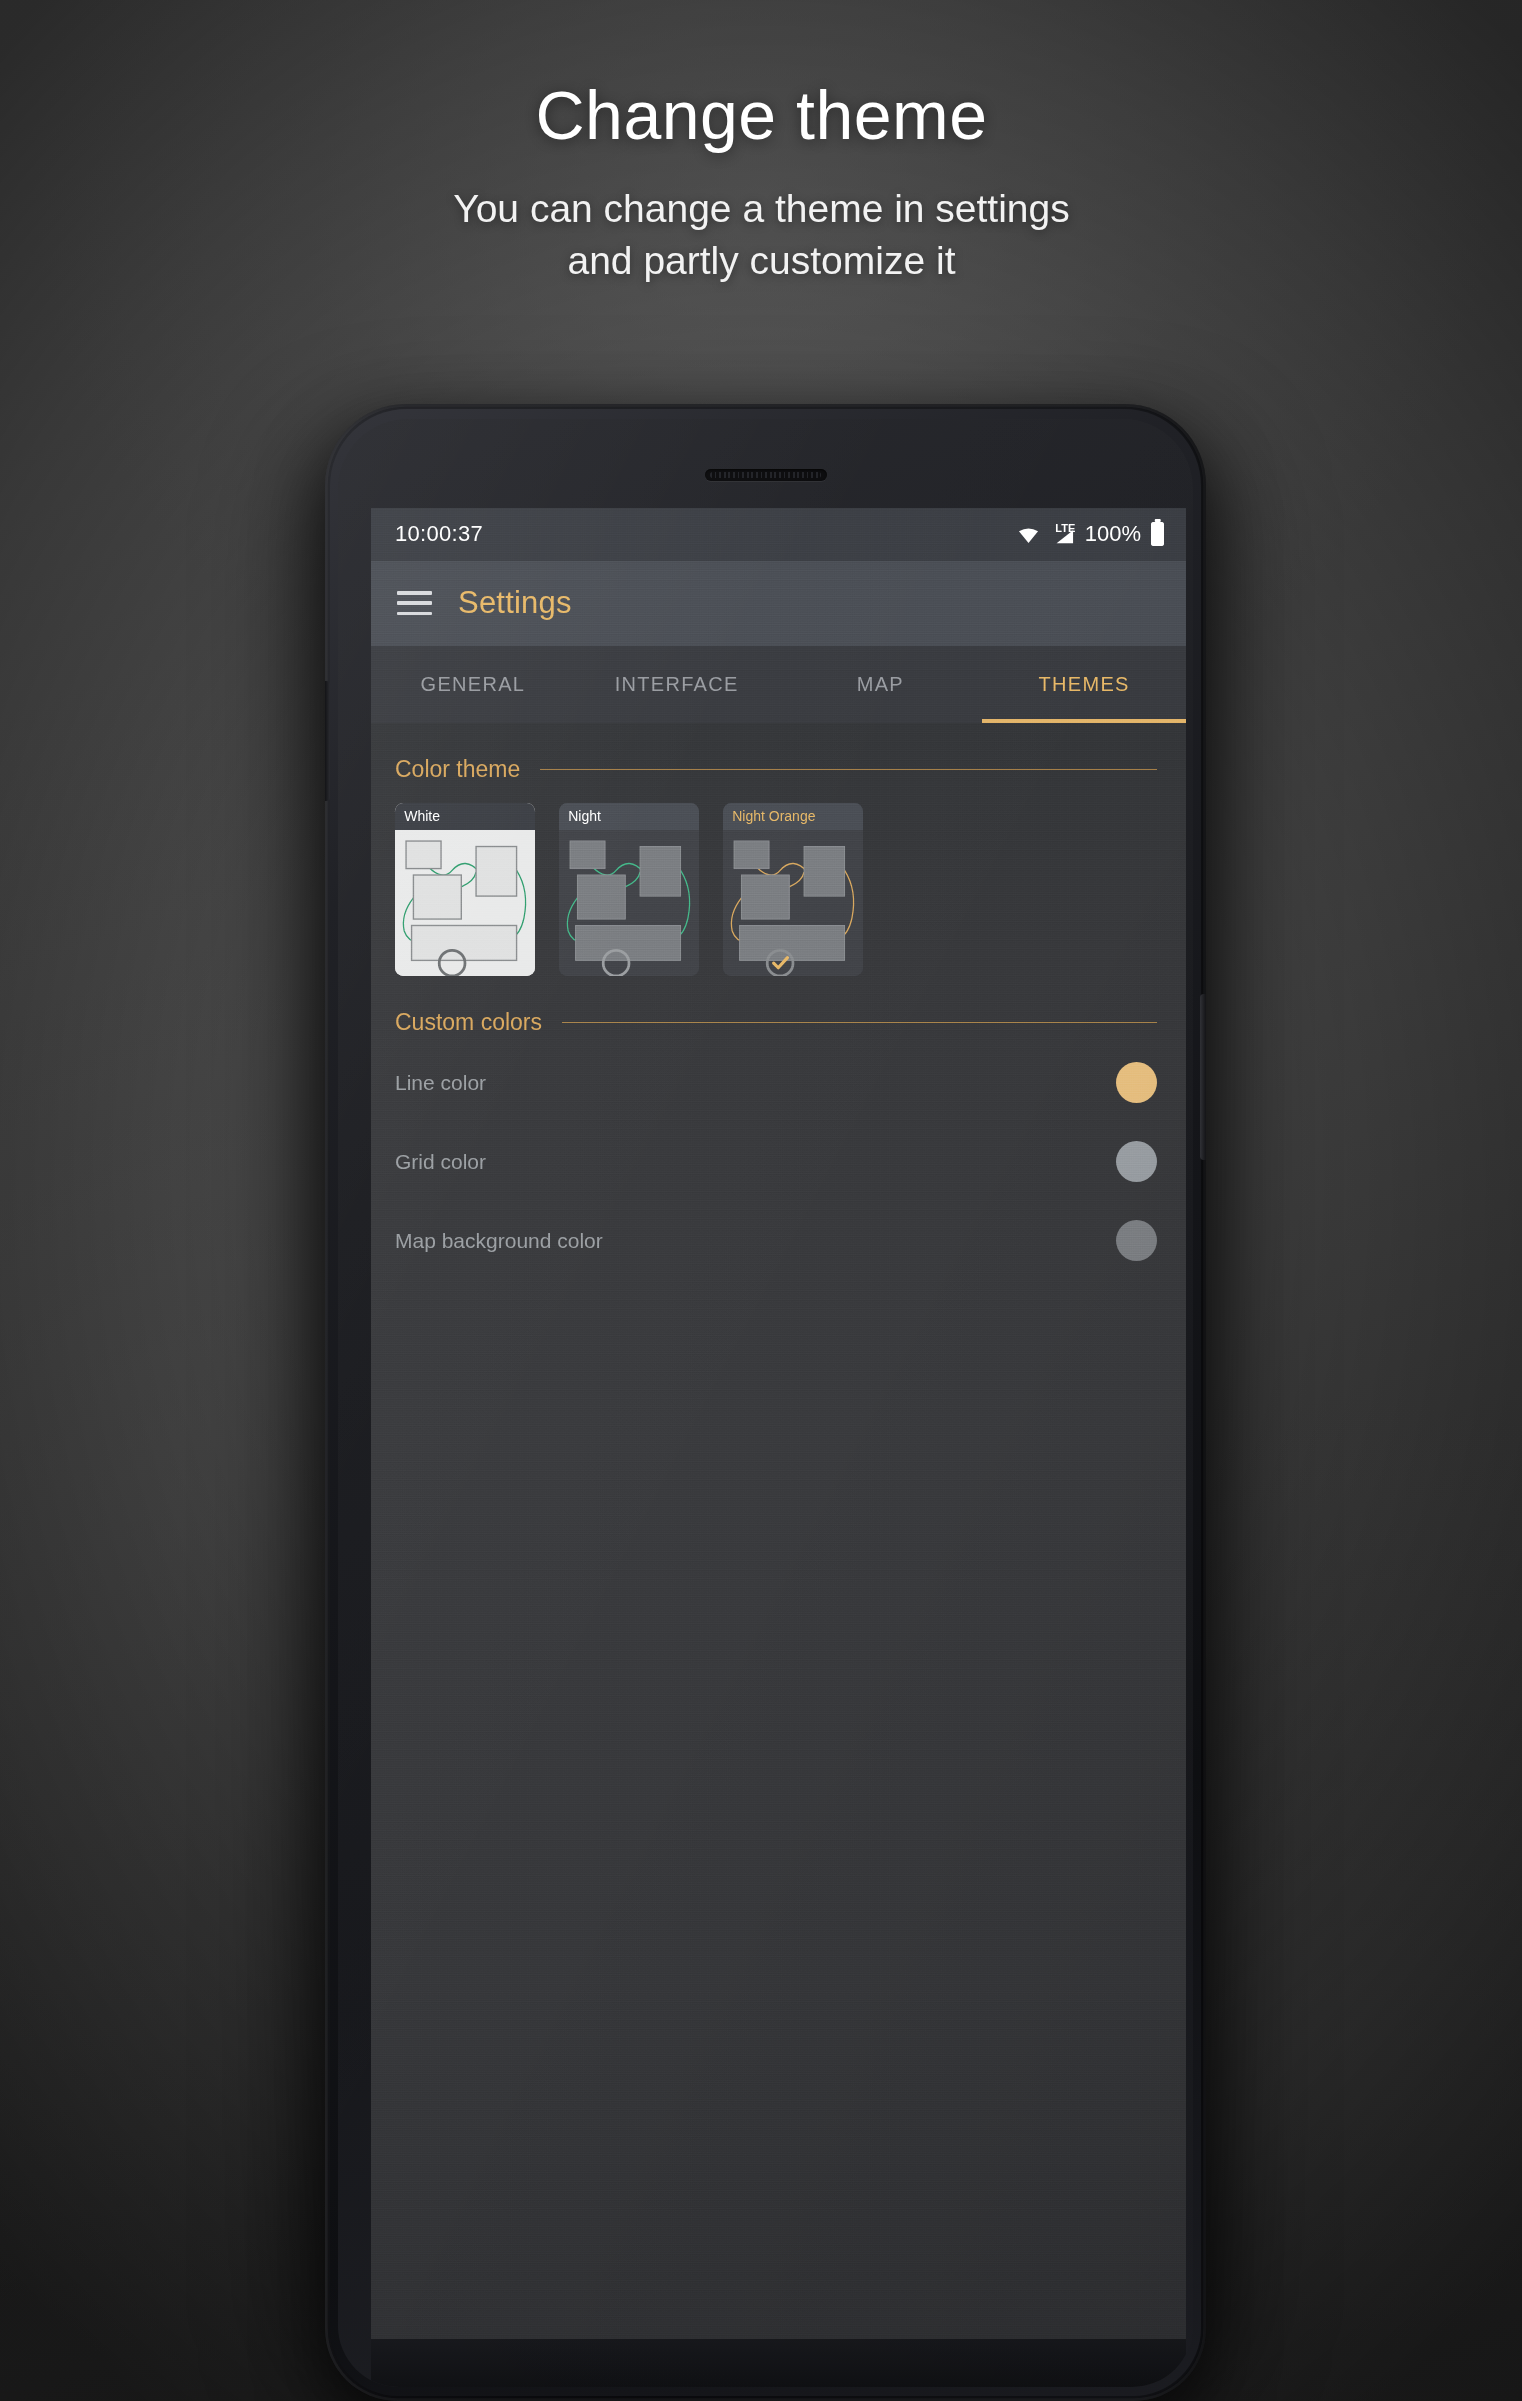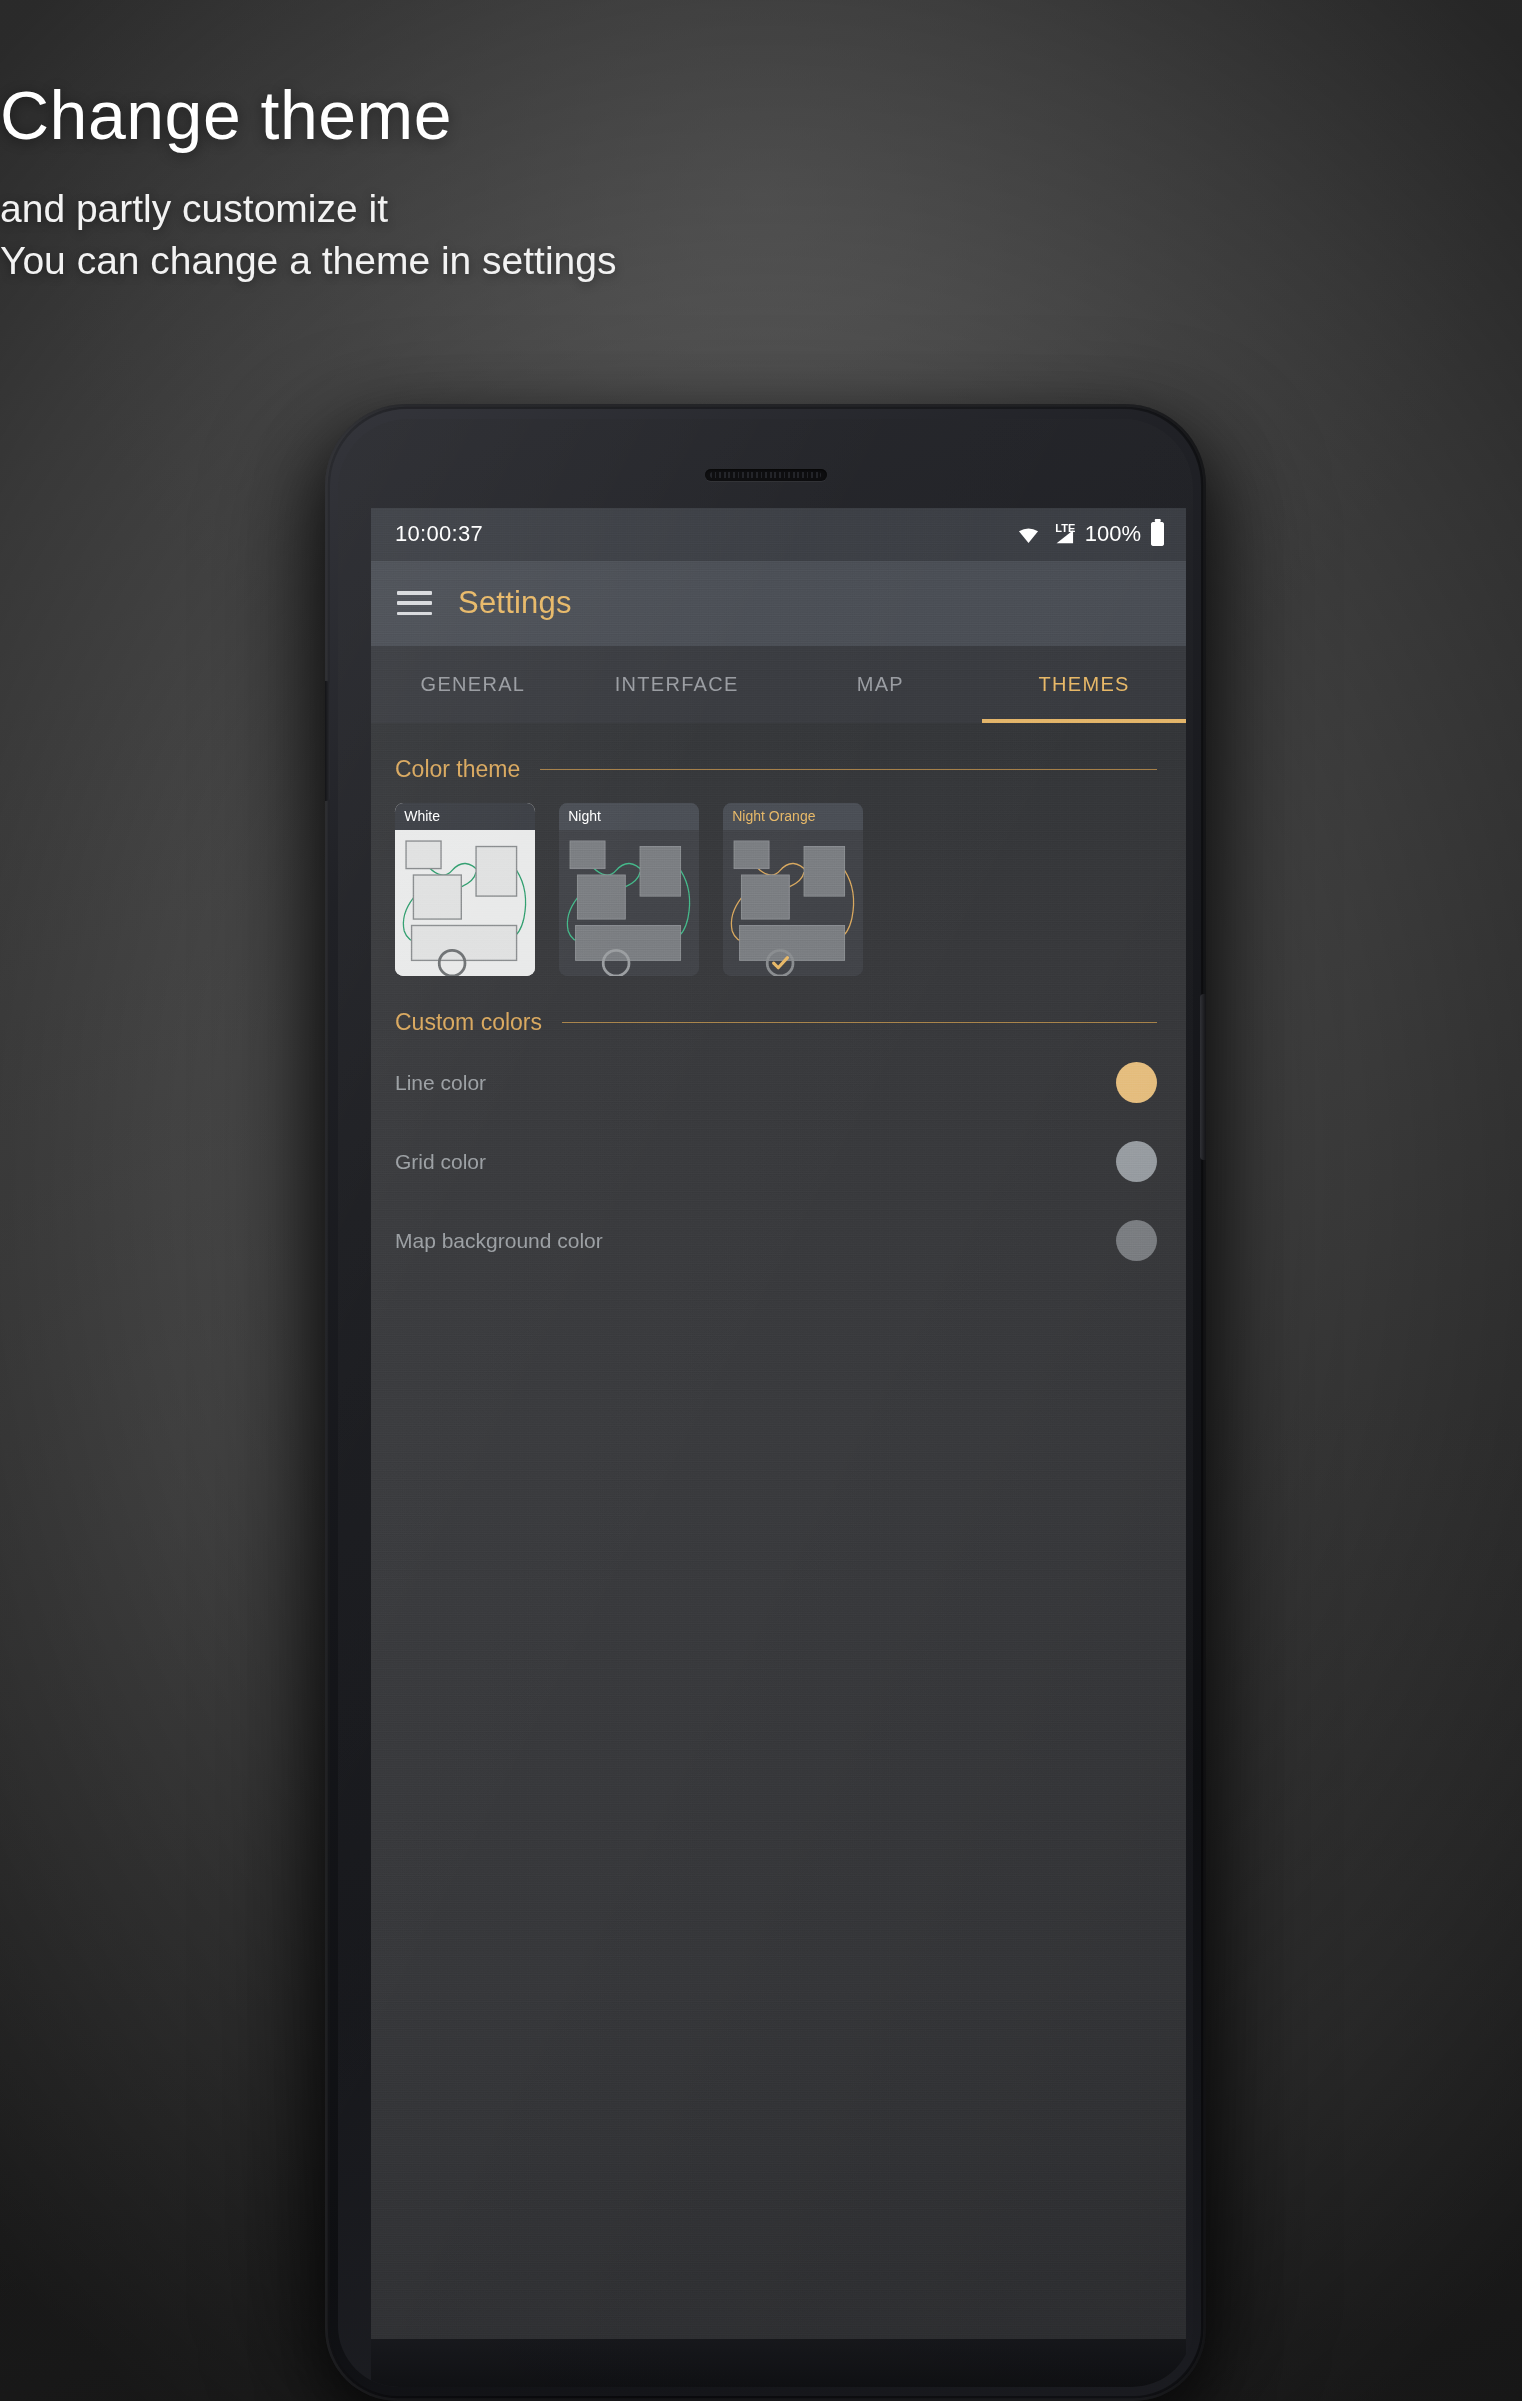--- a/index.html
+++ b/index.html
@@ -30,21 +30,21 @@
     position: absolute;
     inset: 0;
     background: radial-gradient(ellipse 1153px 1476px at 50% 48%, rgba(0,0,0,0) 42%, rgba(0,0,0,0.30) 78%, rgba(0,0,0,0.52) 100%);
     pointer-events: none;
   }
 
   
   .headings {
     position: absolute;
     top: 0; left: 0; right: 0;
-    text-align: left;
+    text-align: center;
     padding-top: 81px;
   }
   .title {
     color: #ffffff;
     font-size: 68px;
     font-weight: 400;
     letter-spacing: 0.5px;
     line-height: 1.02;
     text-shadow: 0 1.8px 13px rgba(0,0,0,0.45);
   }
@@ -317,22 +317,22 @@
 </style>
 </head>
 <body>
 
 <div class="bg"></div>
 <div class="bg-vignette"></div>
 
 <div class="headings">
   <div class="title">Change theme</div>
   <div class="subtitle">
+    <div>You can change a theme in settings</div>
     <div>and partly customize it</div>
-    <div>You can change a theme in settings</div>
   </div>
 </div>
 
 <div class="phone-shadow"></div>
 <div class="phone">
   <div class="phone-rim"></div>
   <div class="side-btn-left"></div>
   <div class="side-btn-right"></div>
 
   <div class="phone-glass">

